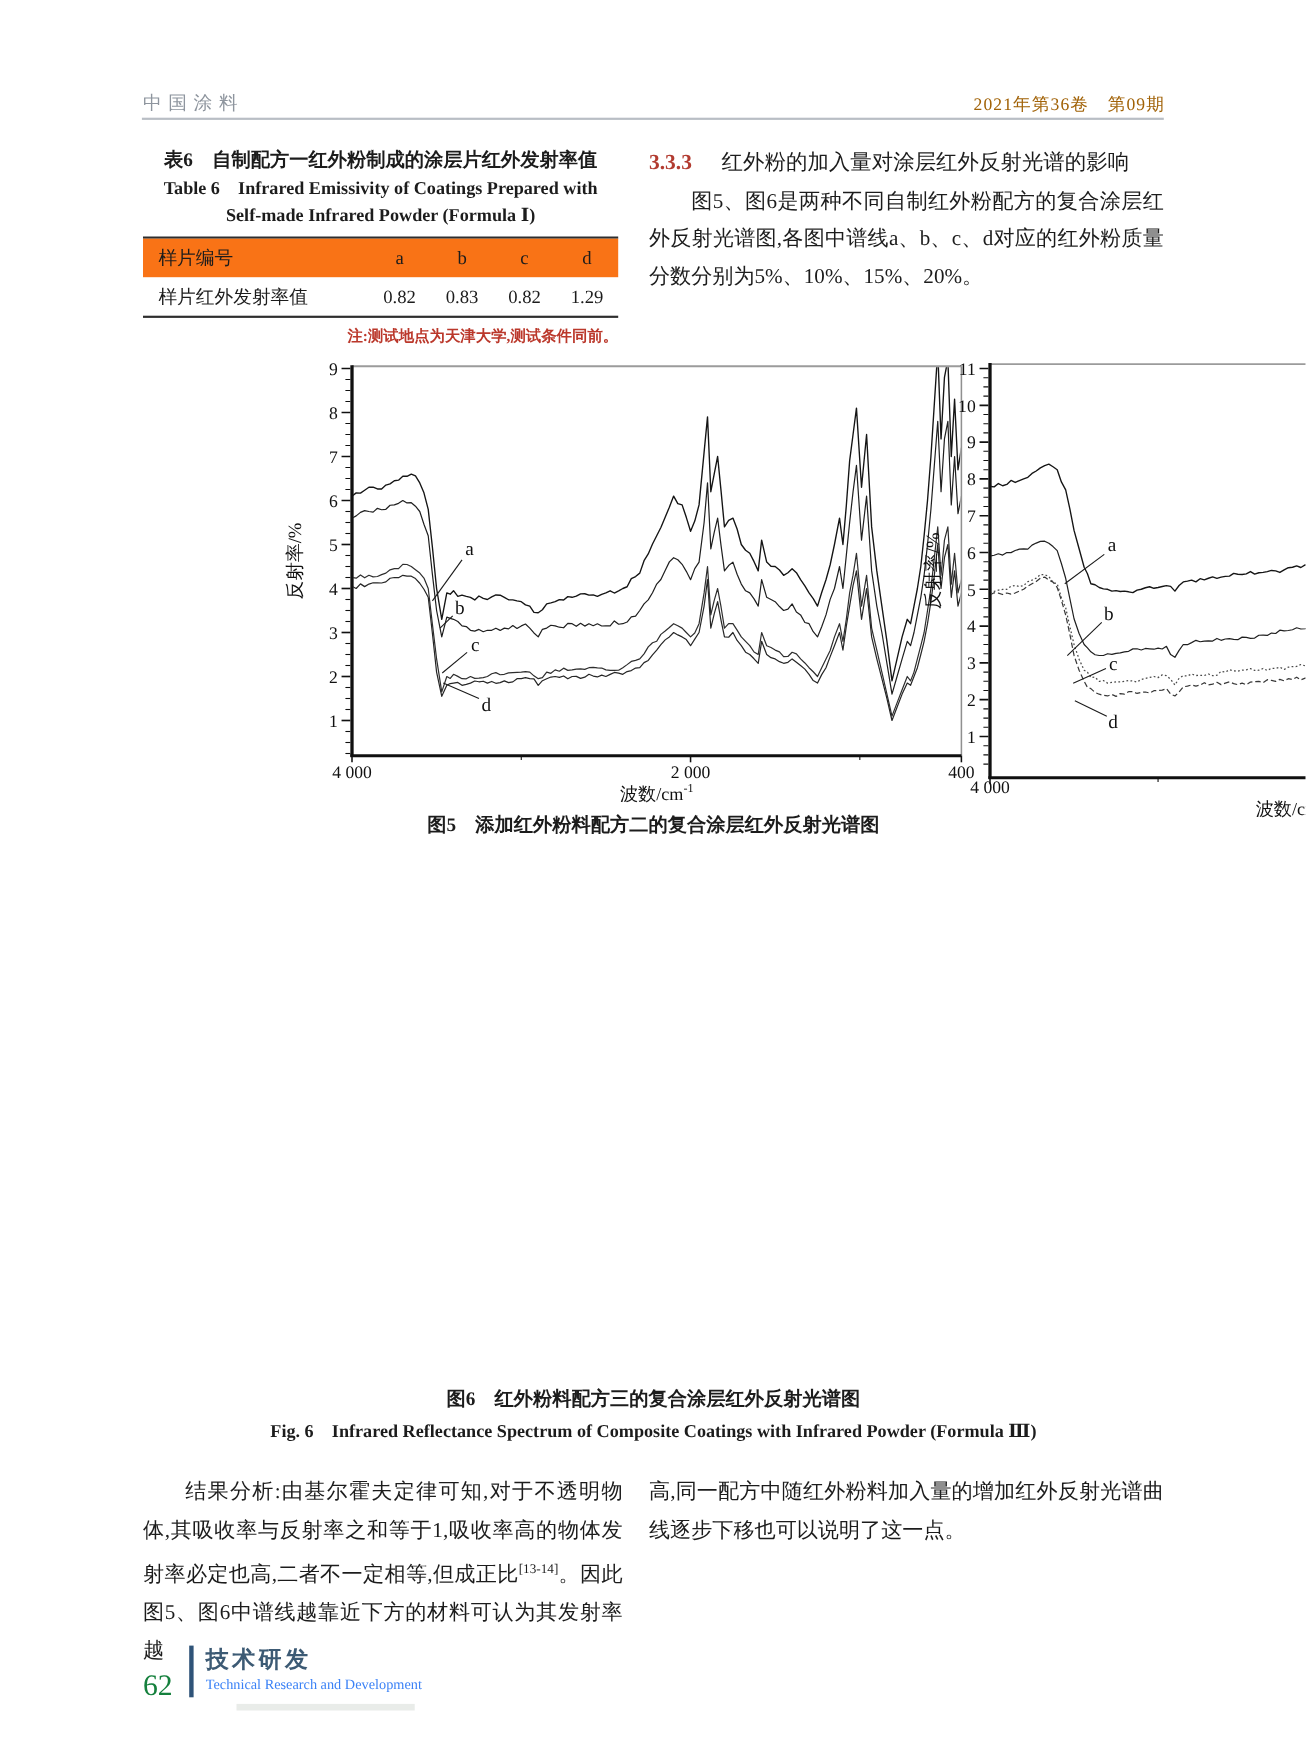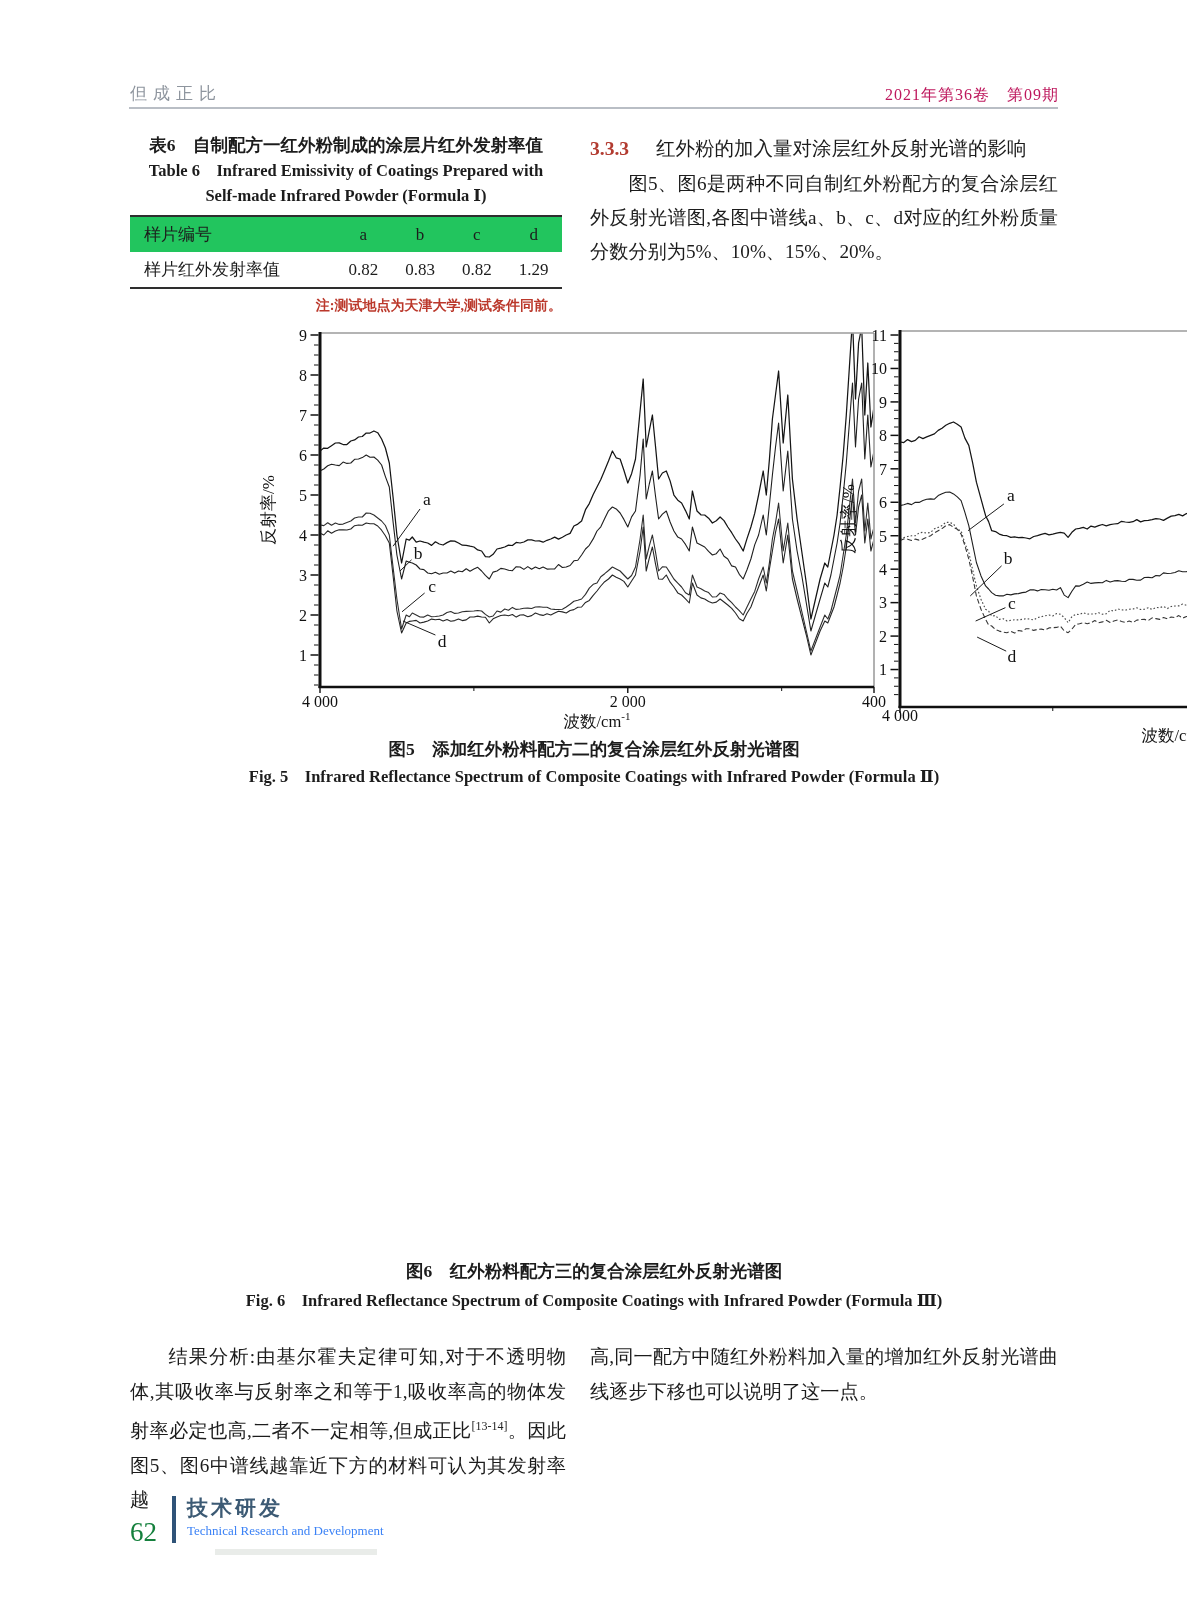--- a/index.html
+++ b/index.html
@@ -1,21 +1,21 @@
 <!DOCTYPE html>
 <html><head>
 <meta charset="utf-8">
 <style>
   html,body{margin:0;padding:0;background:#ffffff;}
   .page{position:relative;width:1187px;height:1600px;background:#ffffff;overflow:hidden;
         font-family:"Liberation Serif","DejaVu Serif",serif;color:#1c1c1c;}
   .abs{position:absolute;}
   
   .journal{left:130px;top:82px;font-size:17px;color:#8e959e;letter-spacing:6px;}
-  .issue{right:128px;top:85px;font-size:16px;color:#be185d;letter-spacing:1px;}
+  .issue{right:128px;top:85px;font-size:16px;color:#a16207;letter-spacing:1px;}
   .head-rule{left:129px;top:107px;width:929px;height:2px;background:#b9bec5;}
   
   .tbl-wrap{left:130px;top:132px;width:432px;}
   .tbl-title-cn{font-weight:700;font-size:17.5px;text-align:center;line-height:26px;}
   .tbl-title-en{font-weight:700;font-size:16.5px;text-align:center;line-height:25px;}
   .tbl{margin-top:7px;border-top:2px solid #2e2e2e;border-bottom:2px solid #2e2e2e;}
   .trow{display:flex;align-items:center;height:35px;font-size:17px;}
   .trow.hdr{background:#d59a8f;}
   .tc0{width:195px;padding-left:14px;text-align:left;}
   .tc{width:58px;text-align:center;}
@@ -51,30 +51,30 @@
   .foot-cn{left:187px;top:1494px;font-size:21px;font-weight:700;color:#3c5a74;letter-spacing:3px;
            font-family:"Liberation Sans","DejaVu Sans",sans-serif;}
   .foot-en{left:187px;top:1523px;font-size:13px;color:#3b82f6;}
   .foot-smudge{left:215px;top:1549px;width:162px;height:6px;background:#e9ece9;}
 </style>
 </head>
 <body>
 
 <div class="page">
 
-  <div class="abs journal">但成正比</div>
+  <div class="abs journal">中国涂料</div>
   <div class="abs issue">2021年第36卷　第09期</div>
   <div class="abs head-rule"></div>
 
   <div class="abs tbl-wrap">
     <div class="tbl-title-cn">表6　自制配方一红外粉制成的涂层片红外发射率值</div>
     <div class="tbl-title-en">Table 6　Infrared Emissivity of Coatings Prepared with</div>
     <div class="tbl-title-en">Self-made Infrared Powder (Formula Ⅰ)</div>
     <div class="tbl">
-      <div class="trow hdr" style="background: #22c55e;">
+      <div class="trow hdr" style="background: #f97316;">
         <div class="tc0">样片编号</div>
         <div class="tc">a</div>
         <div class="tc">b</div>
         <div class="tc">c</div>
         <div class="tc">d</div>
       </div>
       <div class="trow">
         <div class="tc0">样片红外发射率值</div>
         <div class="tc">0.82</div>
         <div class="tc">0.83</div>
@@ -166,21 +166,20 @@
       <line x1="180.02777777777777" y1="193.99999999999997" x2="153.09722222222223" y2="231.19999999999996" stroke="#1a1a1a" stroke-width="1"></line>
       <text x="186.95277777777778" y="189.49999999999997" text-anchor="middle" font-size="17.5">a</text>
       <line x1="171.56388888888887" y1="244.79999999999998" x2="160.0222222222222" y2="256" stroke="#1a1a1a" stroke-width="1"></line>
       <text x="178.02722222222224" y="243.5" text-anchor="middle" font-size="17.5">b</text>
       <line x1="184.64444444444445" y1="278" x2="162.02277777777778" y2="296.79999999999995" stroke="#1a1a1a" stroke-width="1"></line>
       <text x="192.0311111111111" y="276.69999999999993" text-anchor="middle" font-size="17.5">c</text>
       <line x1="195.41666666666669" y1="320" x2="162.94611111111112" y2="306" stroke="#1a1a1a" stroke-width="1"></line>
       <text x="202.0338888888889" y="331.5" text-anchor="middle" font-size="17.5">d</text>
     </svg>
   <div class="abs cap cap-cn cap5cn">图5　添加红外粉料配方二的复合涂层红外反射光谱图</div>
-  <div class="abs cap cap-en cap5en">Fig. 5　Infrared Reflectance Spectrum of Composite Coatings with Infrared Powder (Formula Ⅱ)</div>
 
   <svg id="chart2" class="abs chart1 chart2" width="680" height="438">
       <defs>
         <clipPath id="chart2-clip">
           <rect x="86" y="16.8" width="548" height="374.5"></rect>
         </clipPath>
       </defs>
       <line x1="85" y1="16" x2="635" y2="16" stroke="#9b9b9b" stroke-width="1.7"></line>
       <line x1="635" y1="16" x2="635" y2="392" stroke="#909090" stroke-width="1.4"></line>
       <line x1="85" y1="15" x2="85" y2="393" stroke="#101010" stroke-width="3"></line>

